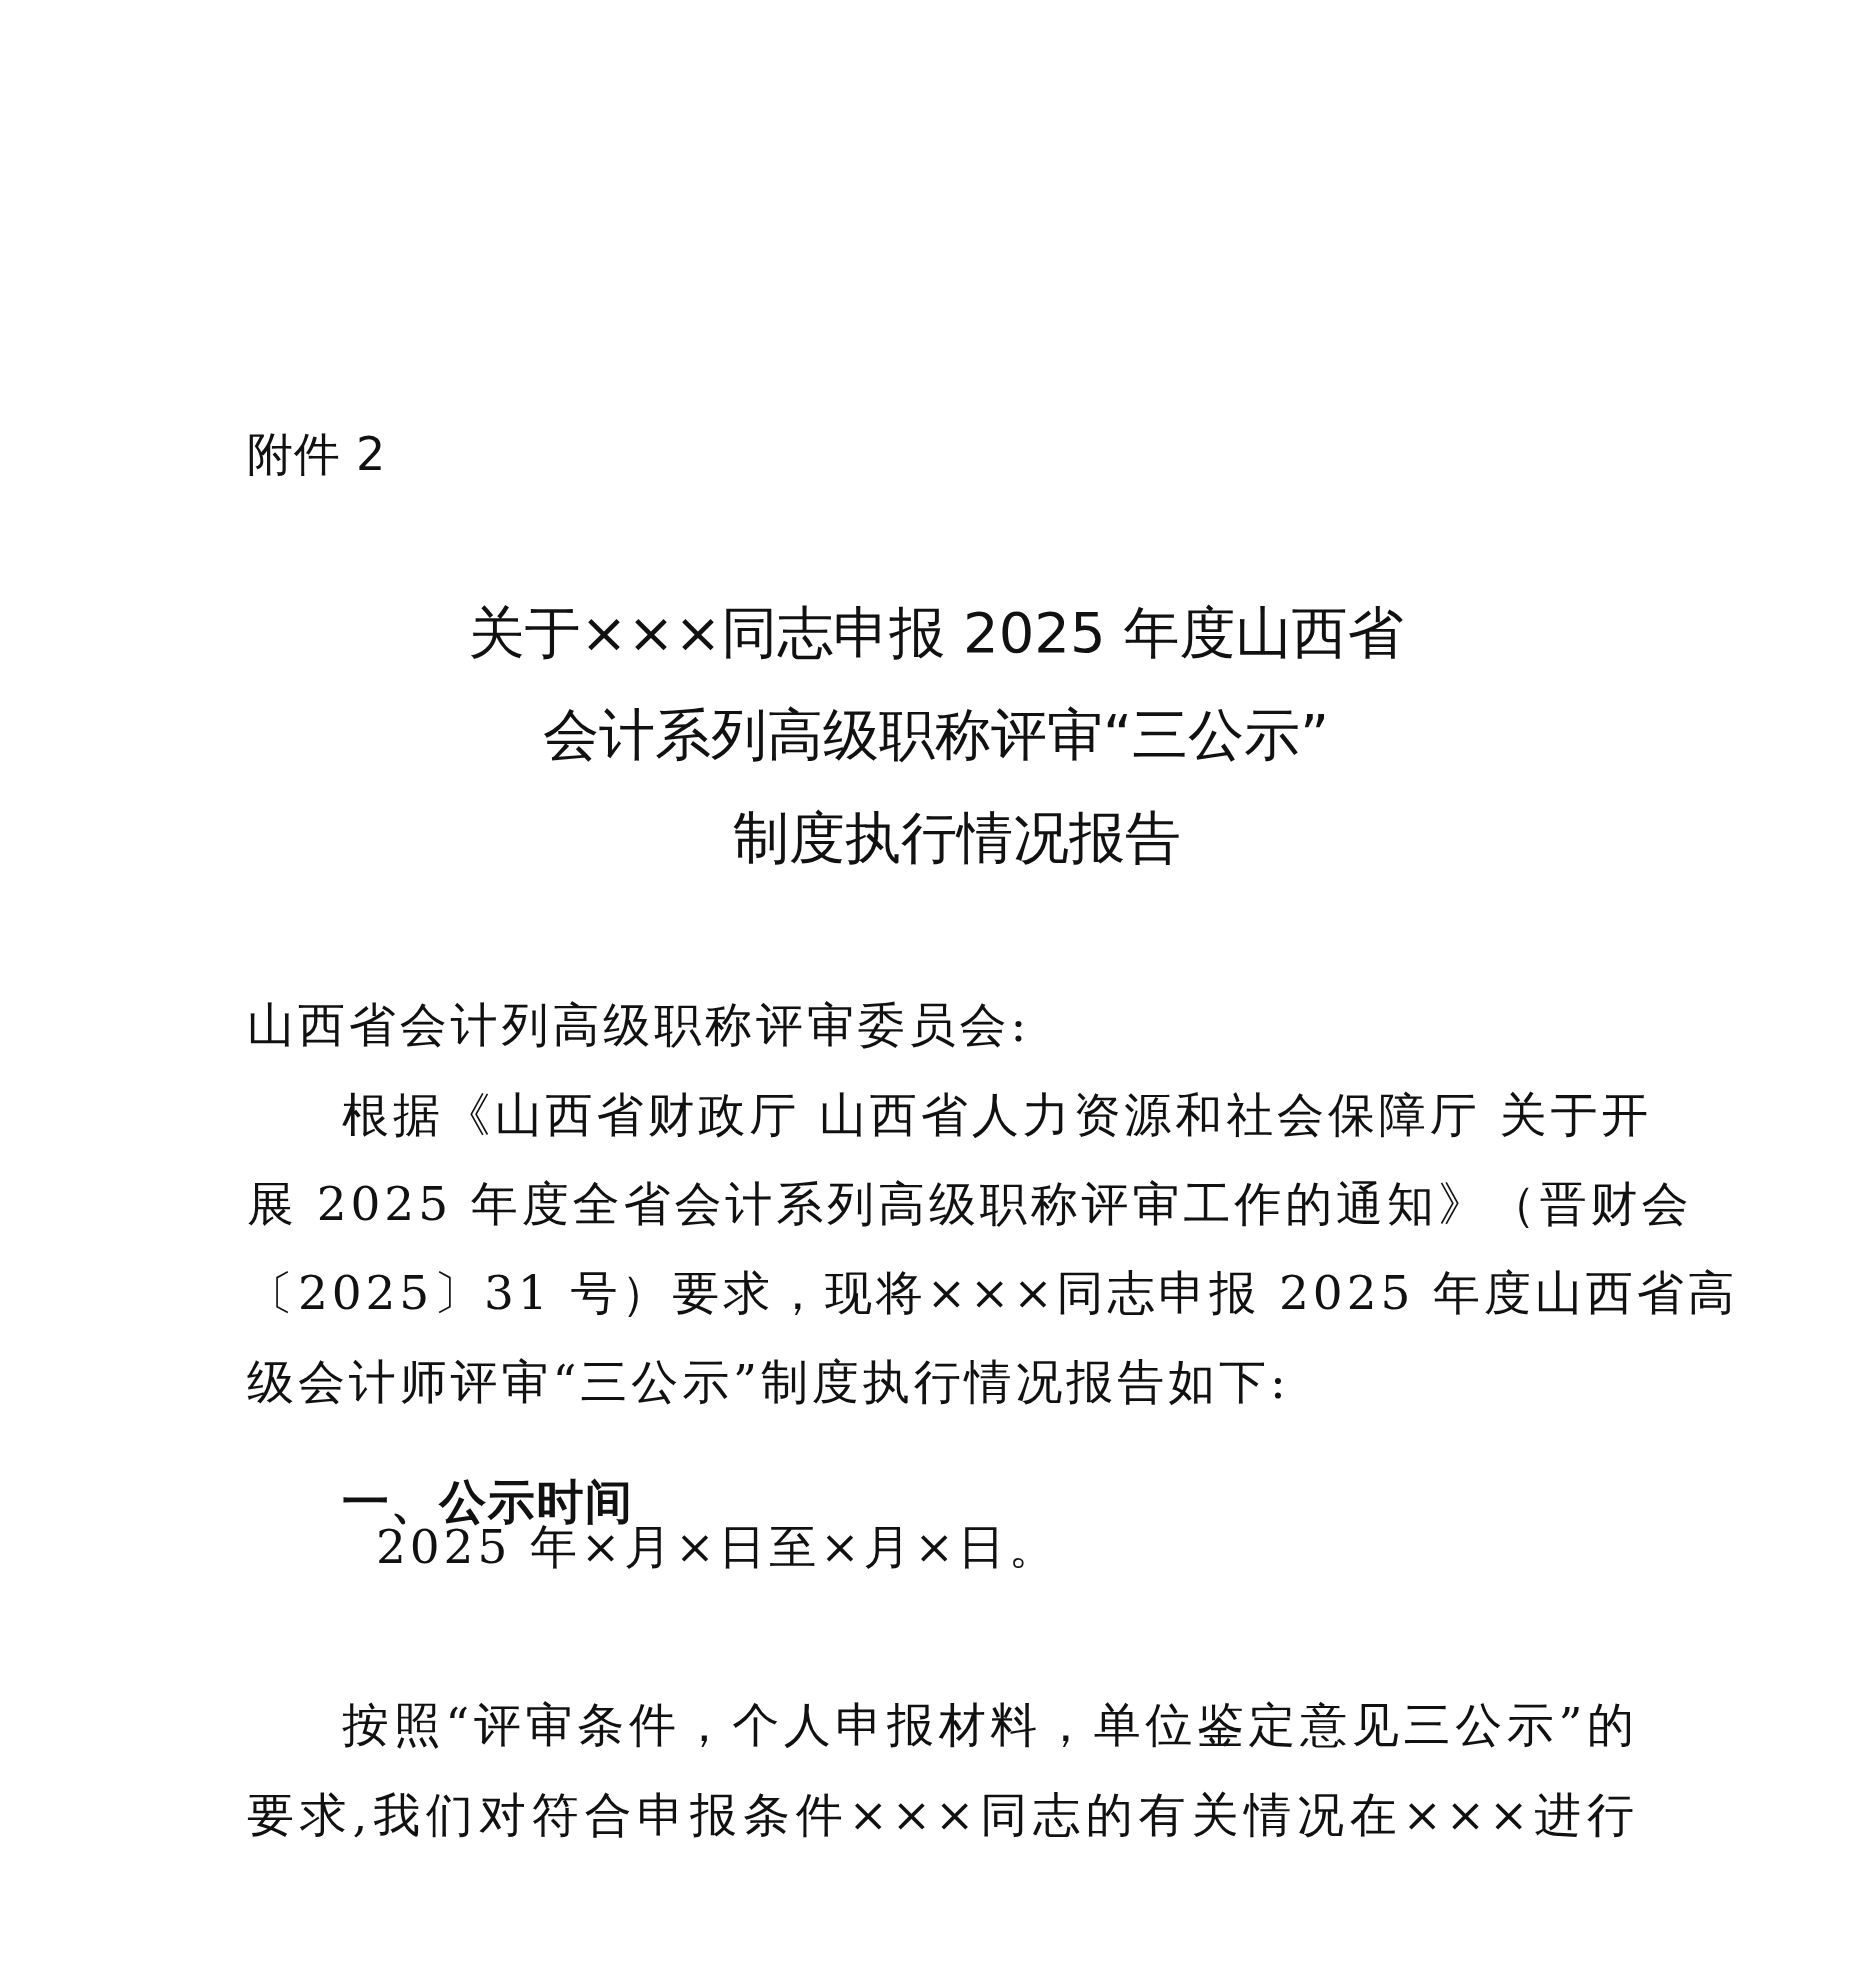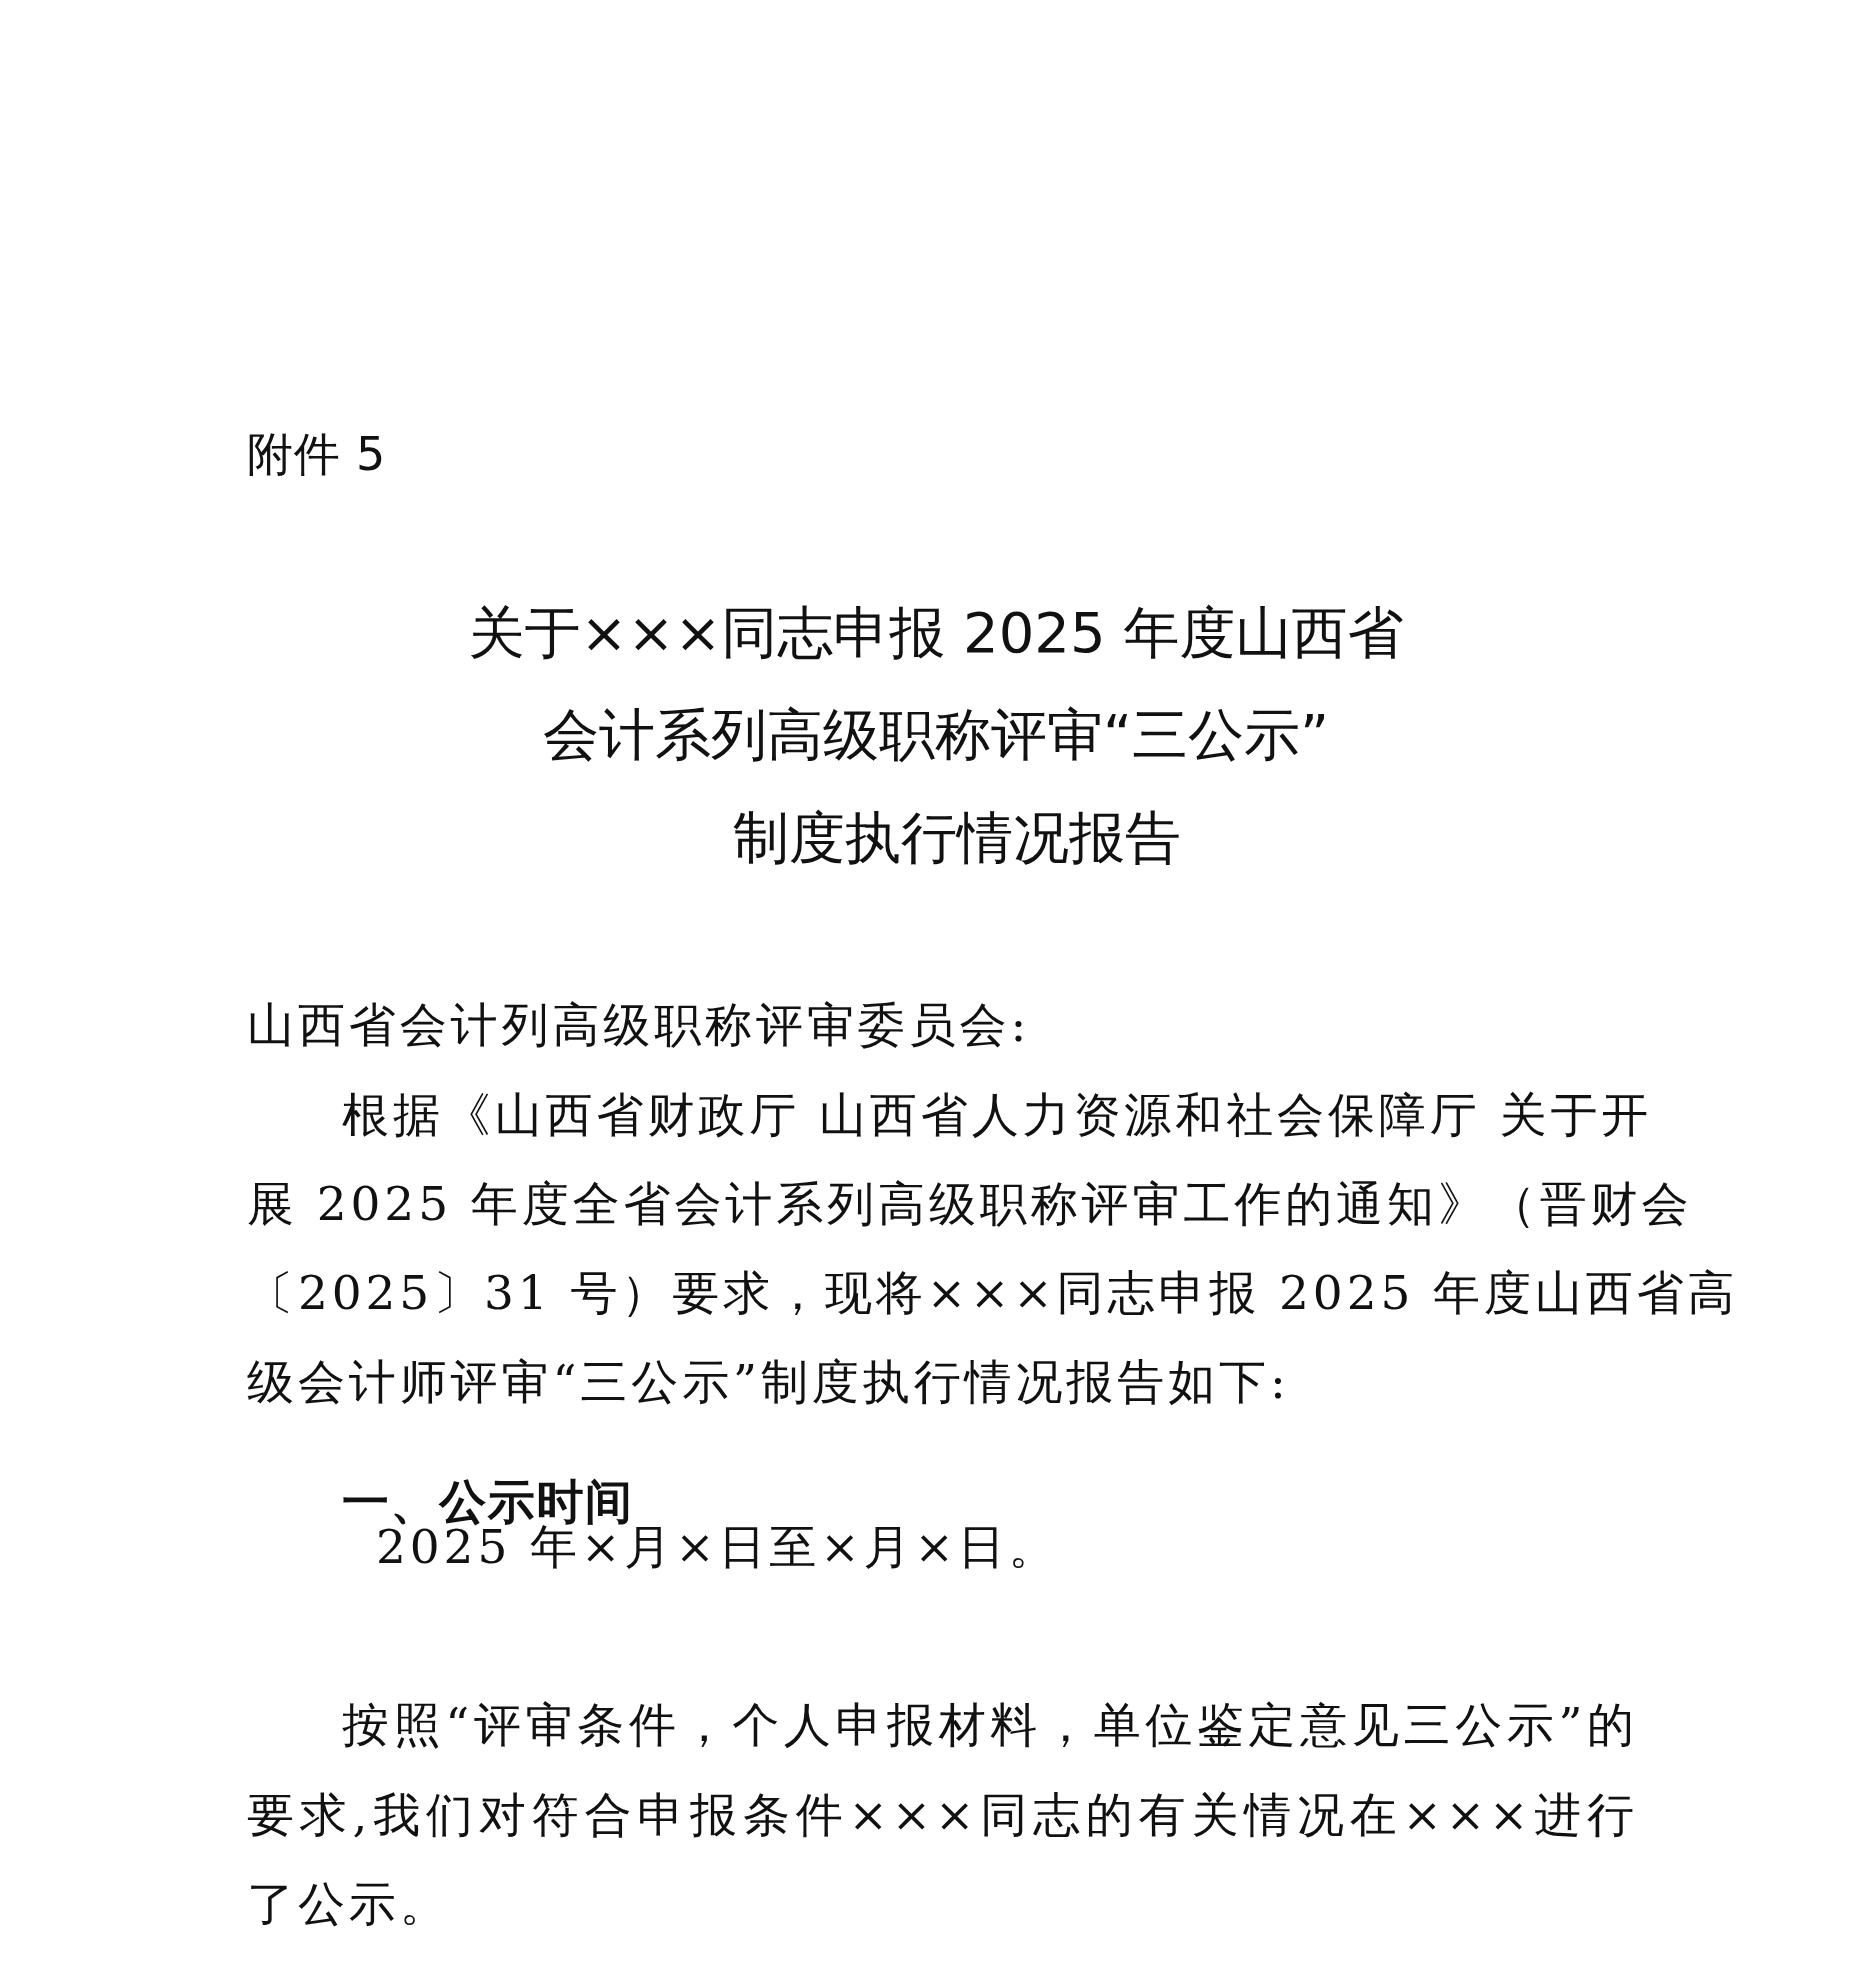--- a/index.html
+++ b/index.html
@@ -18,34 +18,33 @@
             white-space: nowrap; letter-spacing: 3.9px; }
     .indent { left: 342px; width: 1296px; }
     .heading { font-family: "DejaVu Sans", "Liberation Sans", sans-serif; font-weight: bold; letter-spacing: 1.6px; margin-top: 44px; }
     .justify { text-align: justify; text-align-last: justify; }
   </style>
 </head>
 <body>
 
 <div class="page">
 
-  <div class="attachment">附件 5</div>
+  <div class="attachment">附件 2</div>
 
   <div class="title t1">关于×××同志申报 2025 年度山西省</div>
   <div class="title t2">会计系列高级职称评审“三公示”</div>
   <div class="title t3">制度执行情况报告</div>
 
   <div class="line" style="top:1001px;">山西省会计列高级职称评审委员会:</div>
 
   <div class="line indent justify" style="top:1091px;">根据《山西省财政厅  山西省人力资源和社会保障厅  关于开</div>
   <div class="line justify" style="top:1180px;">展 2025 年度全省会计系列高级职称评审工作的通知》（晋财会</div>
   <div class="line justify" style="top:1269px;">〔2025〕31 号）要求，现将×××同志申报 2025 年度山西省高</div>
   <div class="line" style="top:1358px;">级会计师评审“三公示”制度执行情况报告如下:</div>
 
   <div class="line indent heading" style="top:1434px;">一、公示时间</div>
   <div class="line indent" style="top:1523px;margin-left:34px;">2025 年×月×日至×月×日。</div>
 
   <div class="line indent justify" style="top:1701px;">按照“评审条件，个人申报材料，单位鉴定意见三公示”的</div>
   <div class="line justify" style="top:1791px;">要求,我们对符合申报条件×××同志的有关情况在×××进行</div>
-  <div class="line" style="top:1880px;">了公示。</div>
 
 </div>
 
 
 </body></html>

